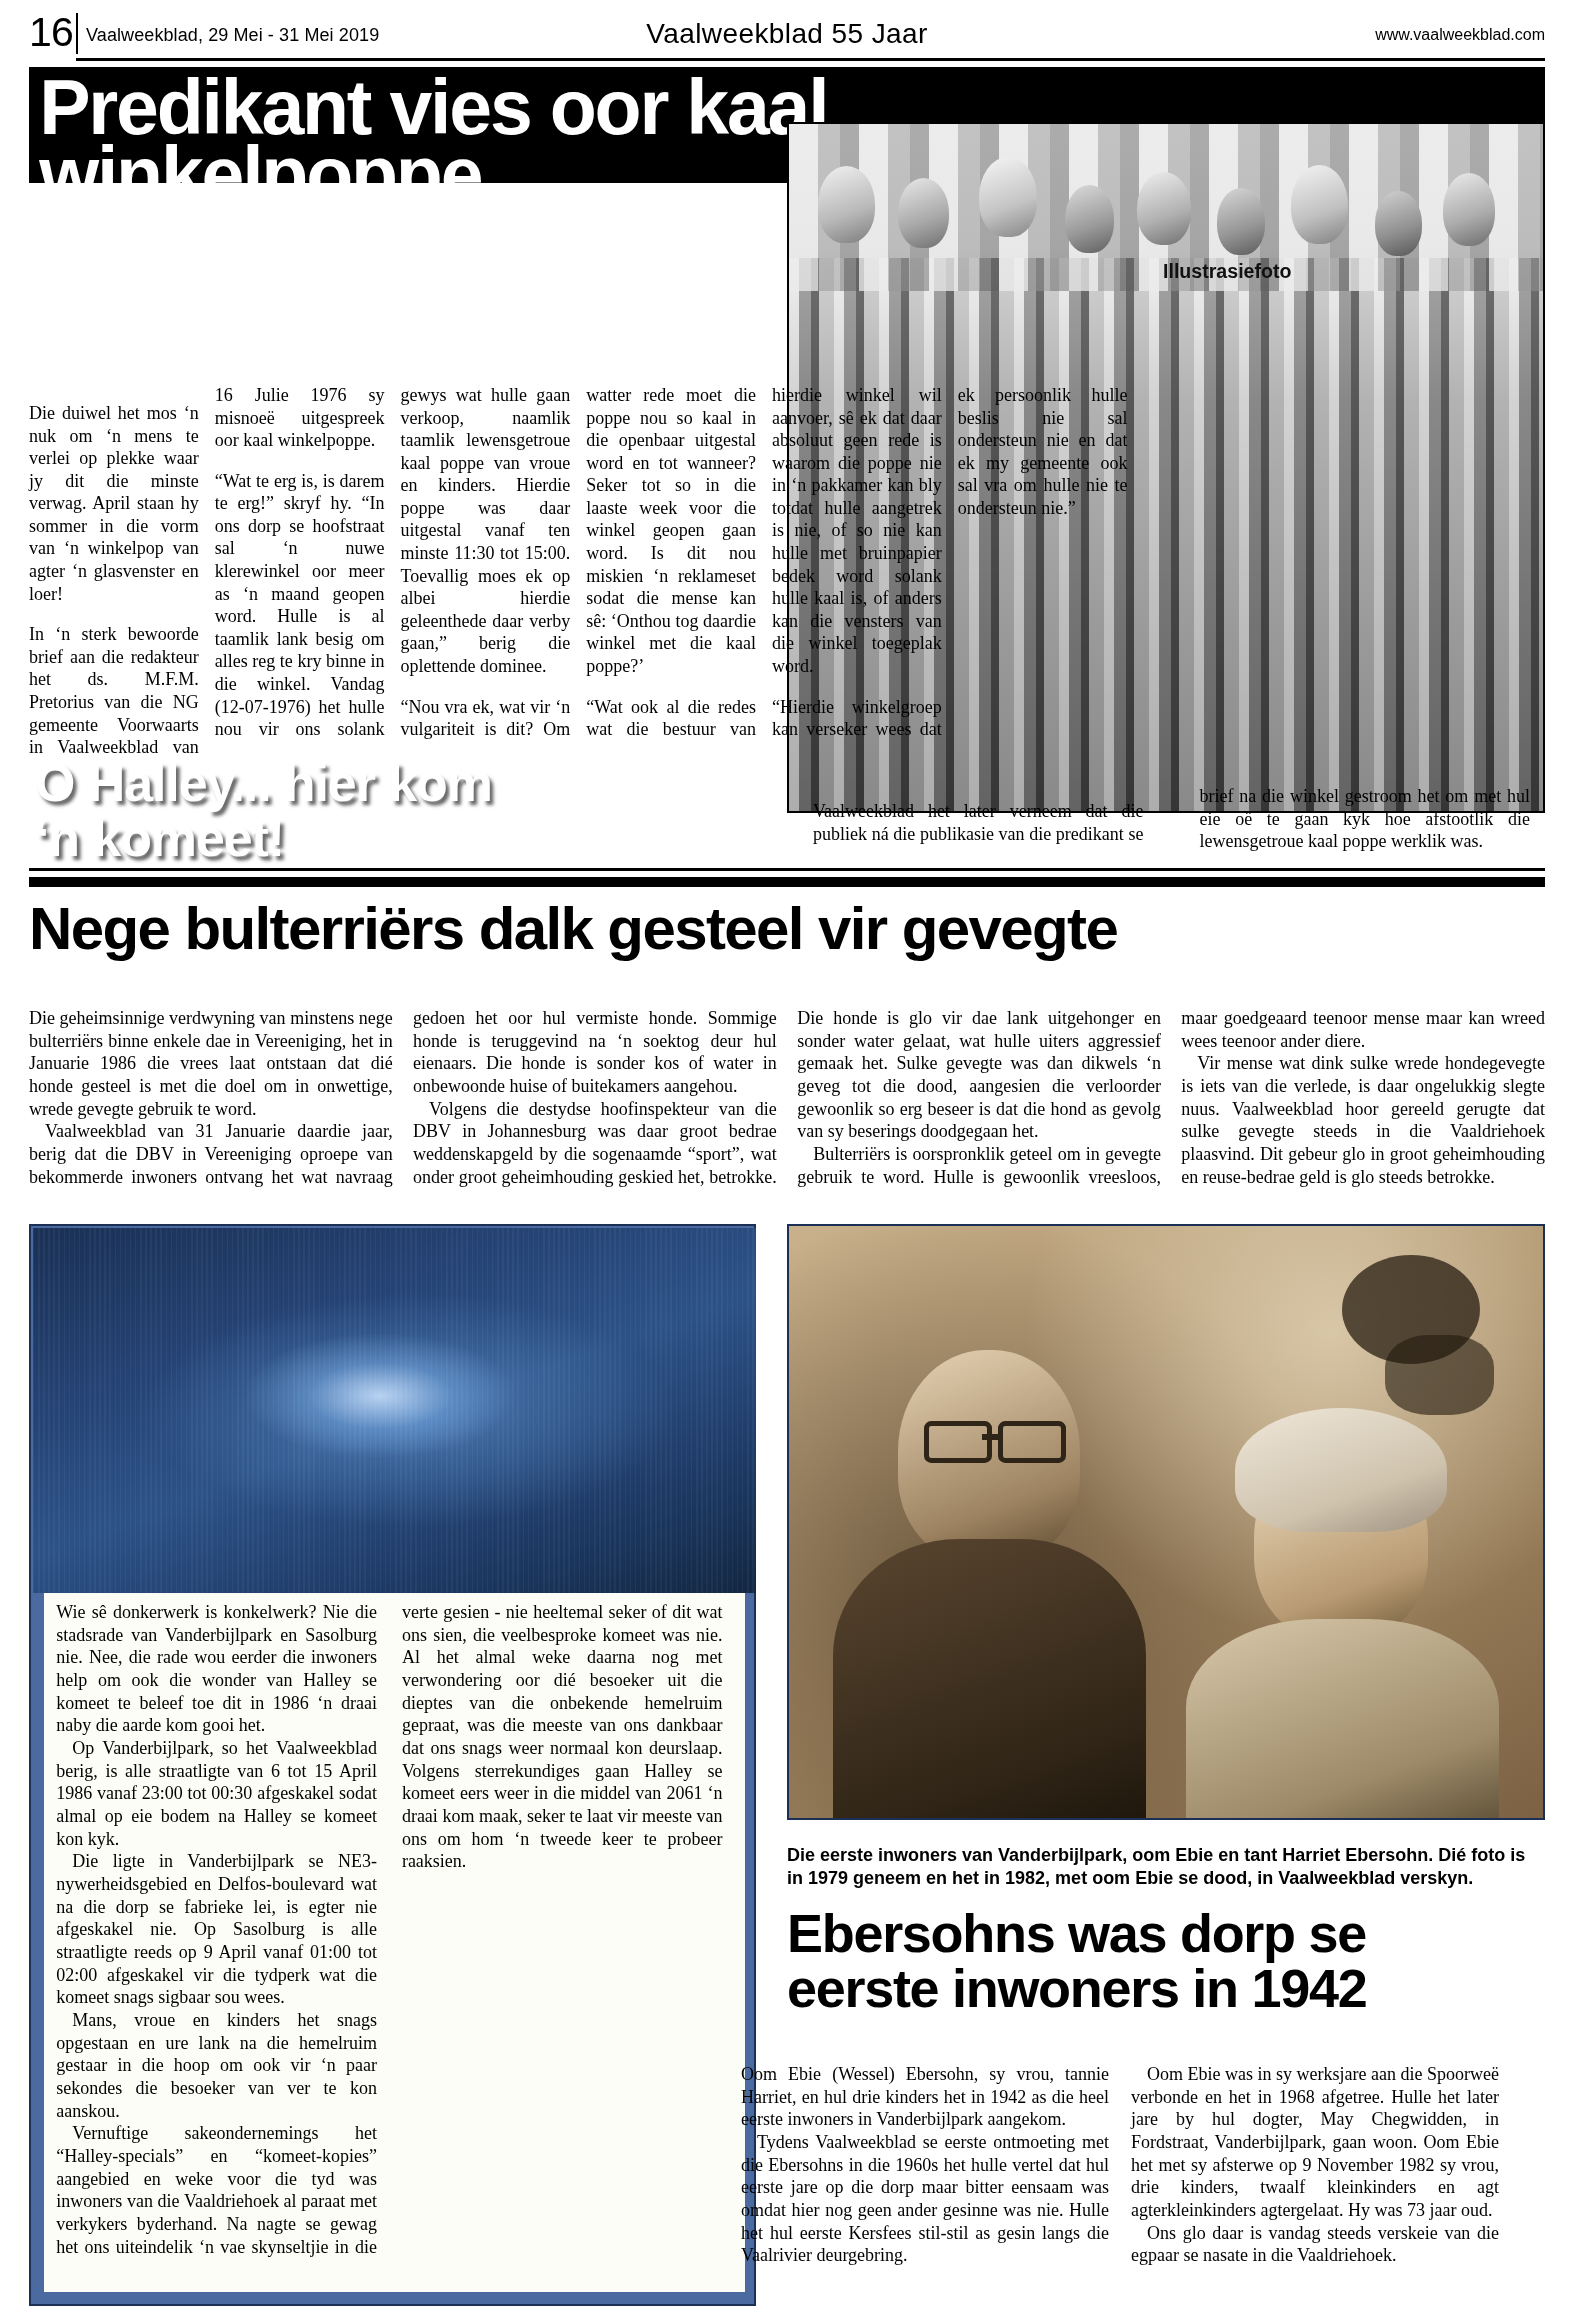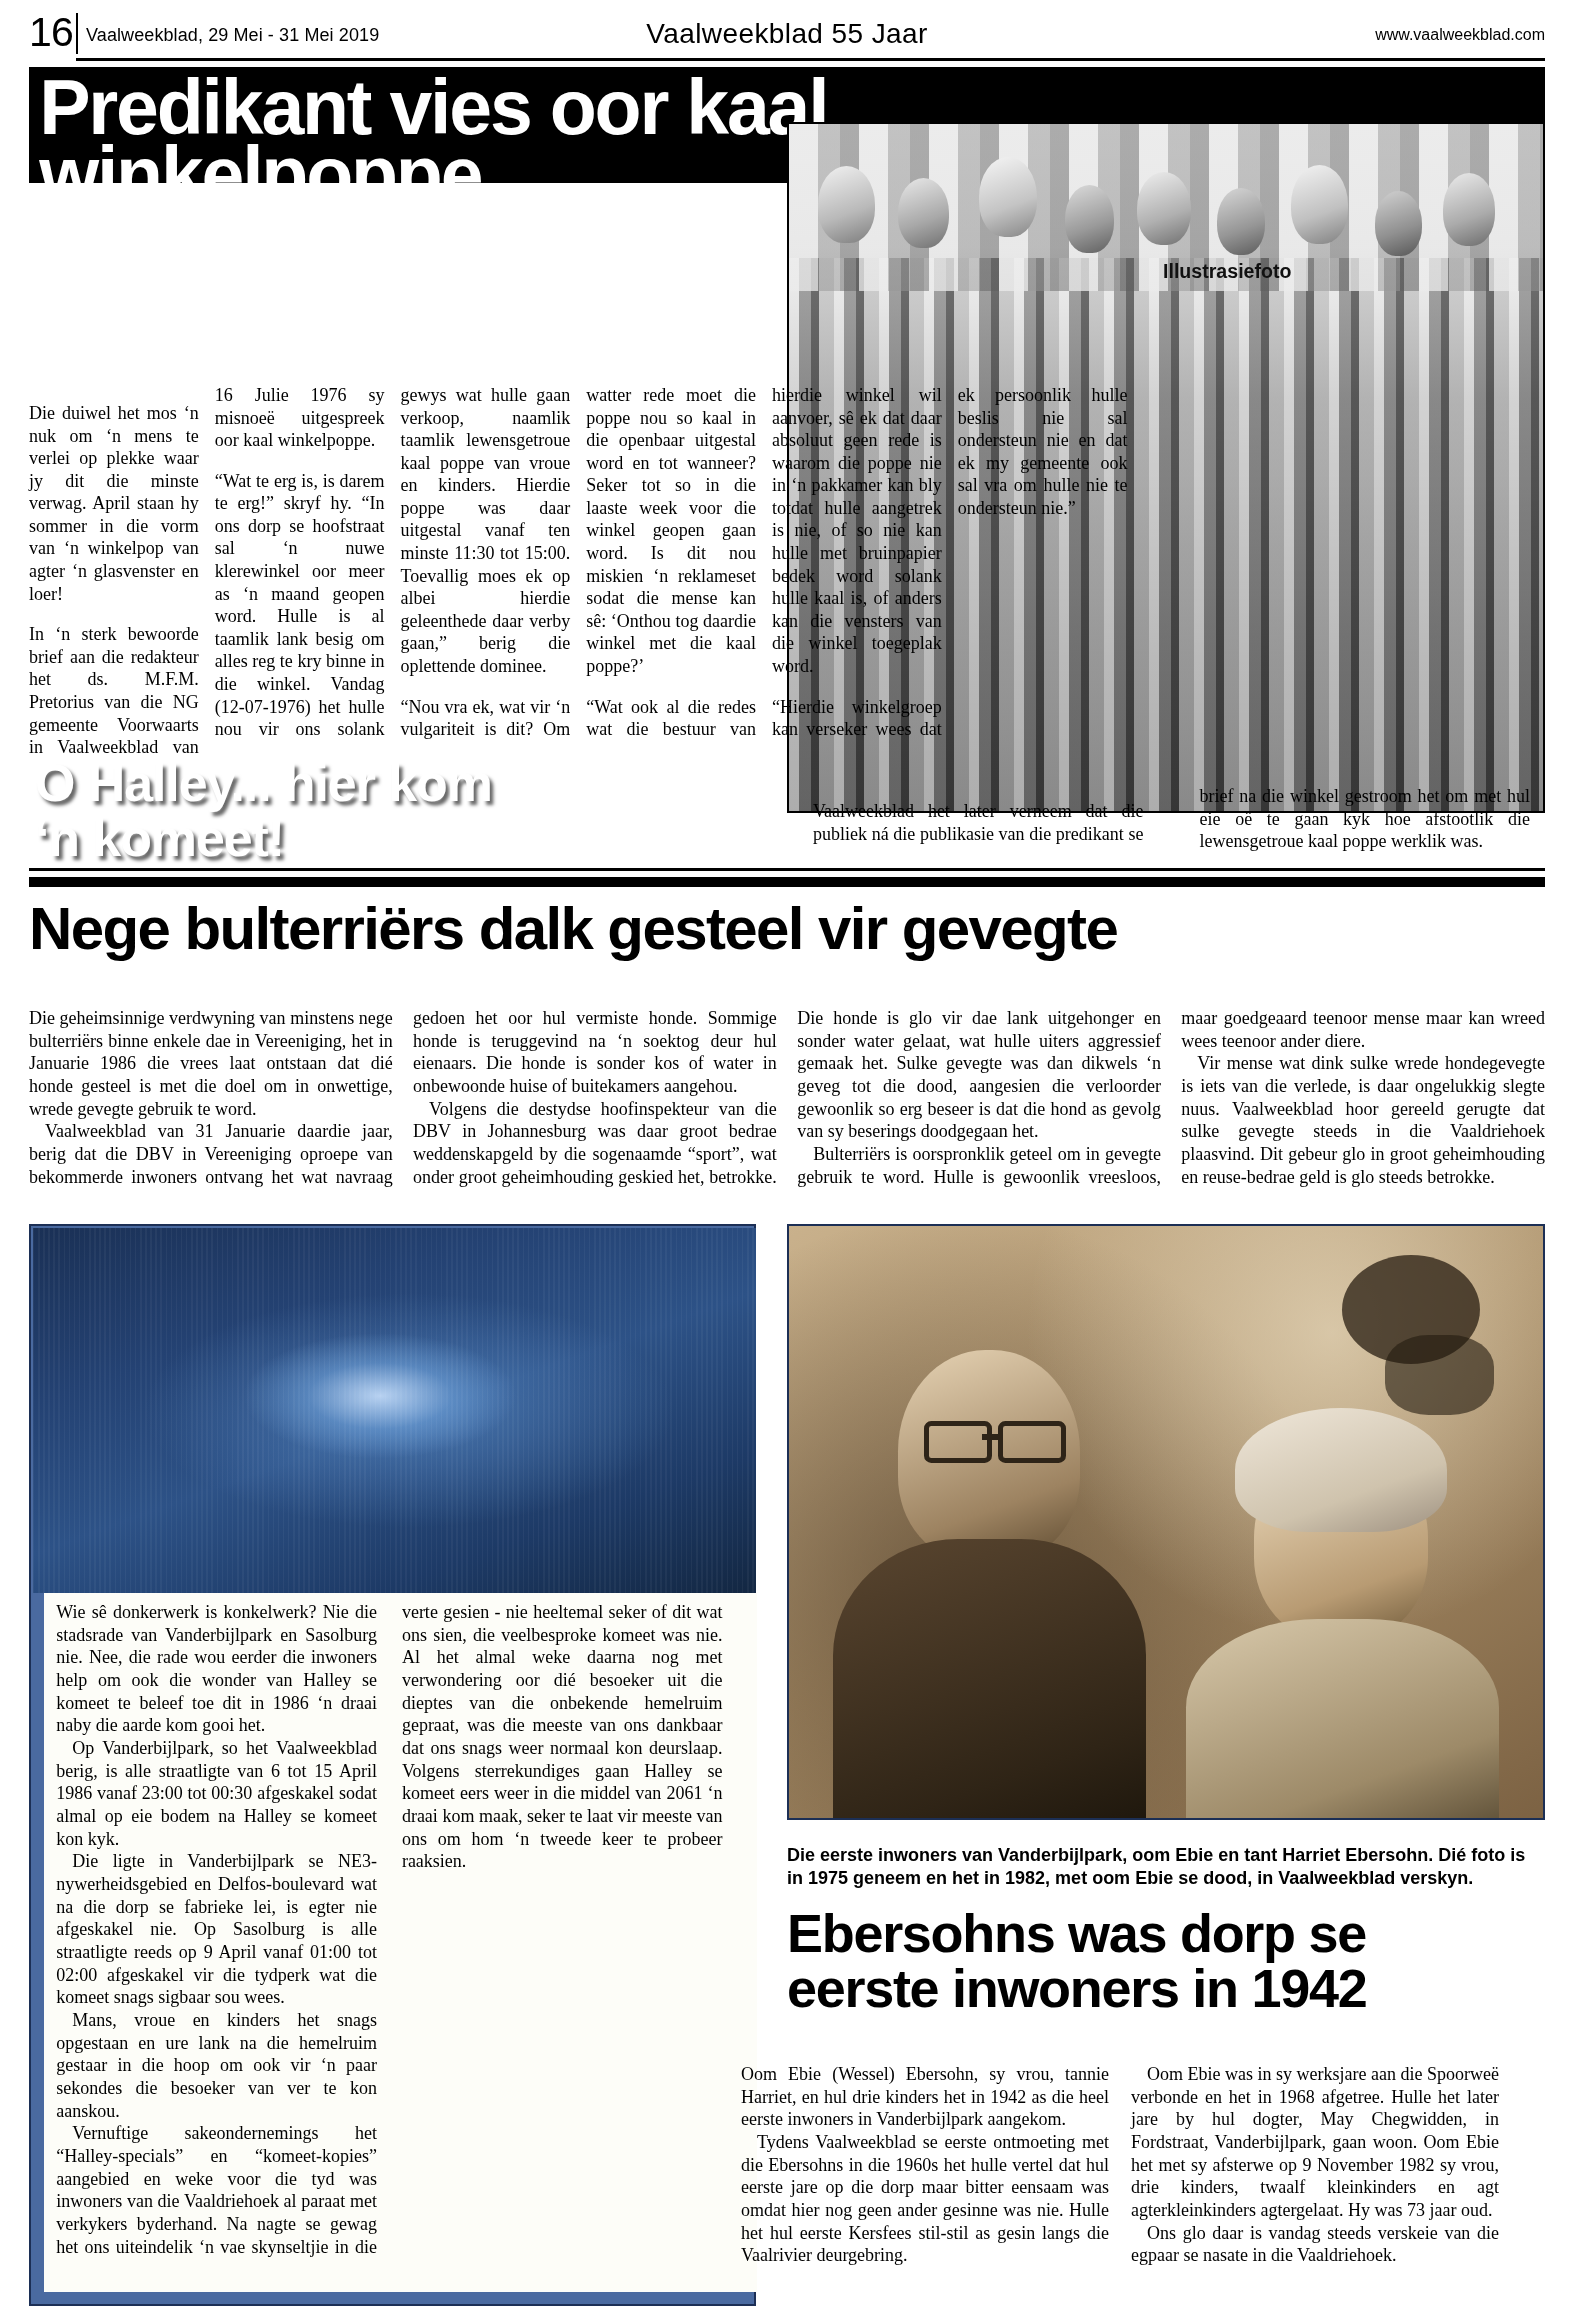--- a/index.html
+++ b/index.html
@@ -207,21 +207,20 @@
     white-space: pre-line;
     z-index: 5;
   }
   .halley-inner {
     position: absolute;
     left: 13px;
     top: 367px;
     width: 701px;
     height: 699px;
     background: #fdfdf8;
-    padding-left: 12px;
   }
   .halley-cols {
     position: absolute;
     left: 0.7px;
     top: 0.7px;
     width: 688px;
     height: 685px;
     padding: 7.3px 10.2px 0 11.6px;
     box-sizing: border-box;
     column-count: 2;
@@ -425,21 +424,21 @@
   <div style="position:absolute;left:193px;top:208px;width:16px;height:5.8px;background:#2e2418;"></div>
 
   <div style="position:absolute;left:465px;top:218px;width:174px;height:196px;border-radius:48% 48% 42% 42%;background:linear-gradient(160deg,#f0dfc2,#b89b73 70%,#6d5838);"></div>
   <div style="position:absolute;left:446px;top:182px;width:212px;height:124px;border-radius:50% 50% 35% 35%;background:linear-gradient(160deg,#efe7da,#cfc3ad 65%,#9d9080);"></div>
   <div style="position:absolute;left:397px;top:393px;width:313px;height:211px;border-radius:42% 42% 0 0;background:linear-gradient(160deg,#d8c9ab,#9d8a68 70%,#5c4e36);"></div>
 
   <div style="position:absolute;left:553px;top:29px;width:138px;height:109px;border-radius:50%;background:rgba(40,30,18,.75);"></div>
   <div style="position:absolute;left:596px;top:109px;width:109px;height:80px;border-radius:40%;background:rgba(35,26,15,.6);"></div>
 </div>
 
-<div class="ebersohn-caption">Die eerste inwoners van Vanderbijlpark, oom Ebie en tant Harriet Ebersohn. Dié foto is in 1975 geneem en het in 1982, met oom Ebie se dood, in Vaalweekblad verskyn.</div>
+<div class="ebersohn-caption">Die eerste inwoners van Vanderbijlpark, oom Ebie en tant Harriet Ebersohn. Dié foto is in 1979 geneem en het in 1982, met oom Ebie se dood, in Vaalweekblad verskyn.</div>
 <div class="head3">Ebersohns was dorp se
 eerste inwoners in 1942</div>
 
 <div class="ebersohn-cols">
   <p class="first">Oom Ebie (Wessel) Ebersohn, sy vrou, tannie Harriet, en hul drie kinders het in 1942 as die heel eerste inwoners in Vanderbijlpark aangekom.</p>
   <p>Tydens Vaalweekblad se eerste ontmoeting met die Ebersohns in die 1960s het hulle vertel dat hul eerste jare op die dorp maar bitter eensaam was omdat hier nog geen ander gesinne was nie. Hulle het hul eerste Kersfees stil-stil as gesin langs die Vaalrivier deurgebring.</p>
   <p>Oom Ebie was in sy werksjare aan die Spoorweë verbonde en het in 1968 afgetree. Hulle het later jare by hul dogter, May Chegwidden, in Fordstraat, Vanderbijlpark, gaan woon. Oom Ebie het met sy afsterwe op 9 November 1982 sy vrou, drie kinders, twaalf kleinkinders en agt agterkleinkinders agtergelaat. Hy was 73 jaar oud.</p>
   <p>Ons glo daar is vandag steeds verskeie van die egpaar se nasate in die Vaaldriehoek.</p>
 </div>
 

